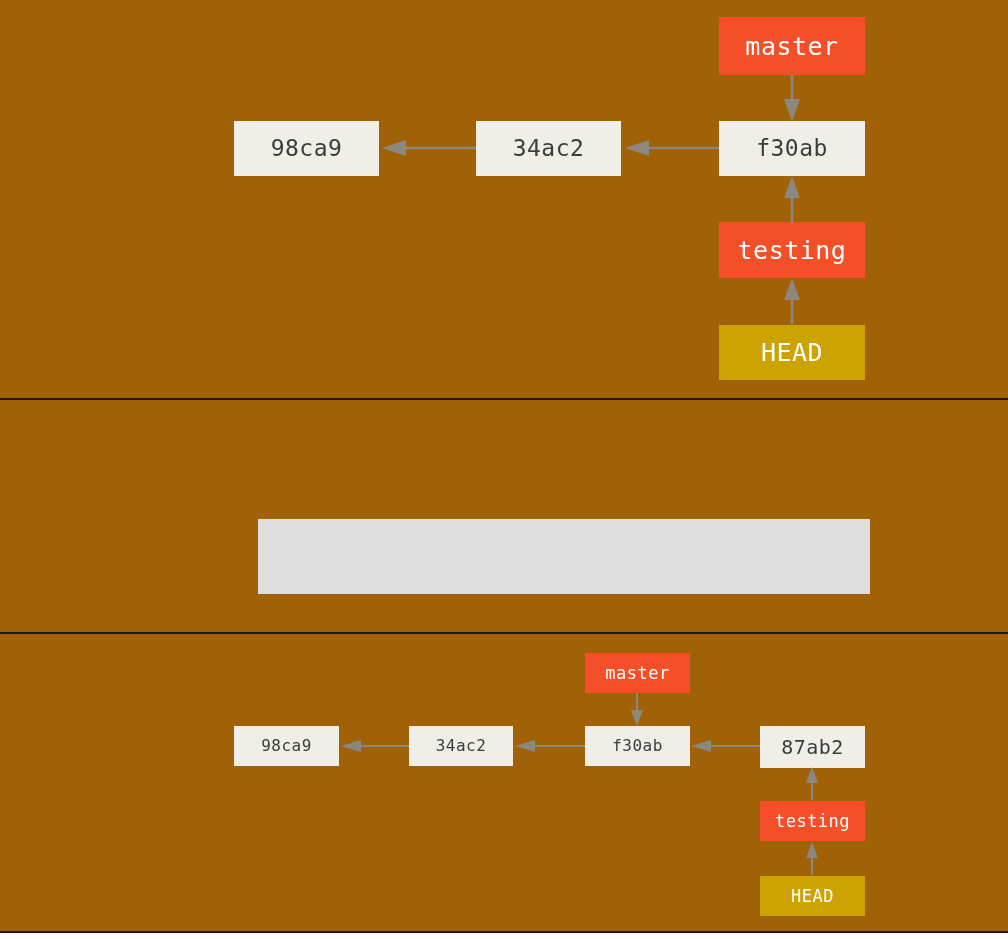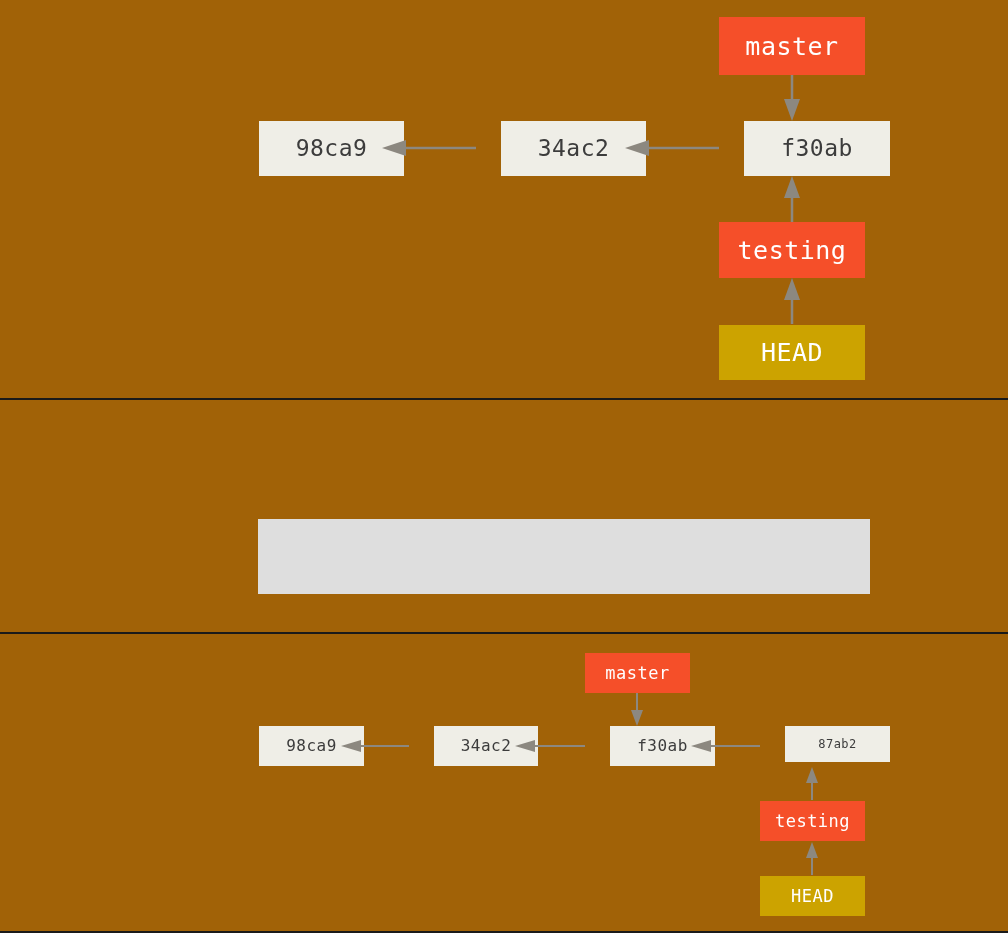--- a/index.html
+++ b/index.html
@@ -39,21 +39,20 @@
     align-items: center;
     justify-content: center;
     text-align: center;
     line-height: 1;
     white-space: nowrap;
     letter-spacing: 0.5px;
   }
   .node.commit {
     background: #efeee7;
     color: #3c3c3c;
-    margin-left: 25px;
   }
   .node.branch {
     background: #f54f29;
     color: #ffffff;
   }
   .node.head {
     background: #cca300;
     color: #ffffff;
   }
 
@@ -136,21 +135,21 @@
 <div class="figure" style="top:634px; height:297px;">
 
   <div class="node branch" style="left:585px; top:19px; width:105px; height:40px; font-size:17px;">master</div>
 
   <div class="node commit" style="left:234px; top:92px; width:105px; height:40px; font-size:16px;">98ca9</div>
 
   <div class="node commit" style="left:409px; top:92px; width:104px; height:40px; font-size:16px;">34ac2</div>
 
   <div class="node commit" style="left:585px; top:92px; width:105px; height:40px; font-size:16px;">f30ab</div>
 
-  <div class="node commit" style="left:760px; top:92px; width:105px; height:36px; font-size:12px;">87ab2</div>
+  <div class="node commit" style="left:760px; top:92px; width:105px; height:42px; font-size:20px;">87ab2</div>
 
   <div class="node branch" style="left:760px; top:167px; width:105px; height:40px; font-size:17px;">testing</div>
 
   <div class="node head" style="left:760px; top:242px; width:105px; height:40px; font-size:17px;">HEAD</div>
 
   <div class="arrow" style="left:341px; top:103px;">
     <svg width="68" height="18" viewBox="0 0 68 18">
       <line x1="68" y1="9" x2="18" y2="9" stroke="#8c8880" stroke-width="2"></line>
       <polygon points="0,9 20,3 20,15" fill="#8c8880"></polygon>
     </svg>

